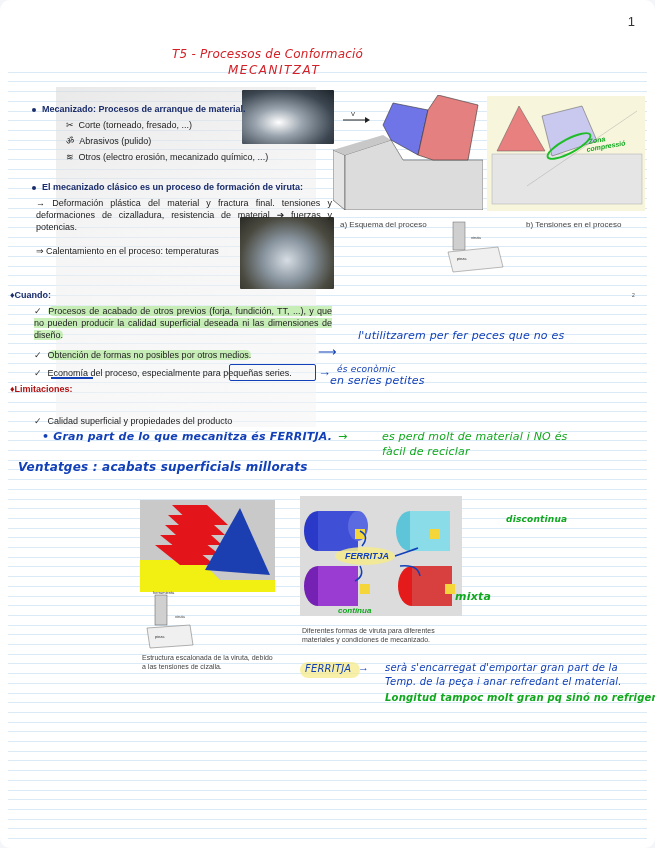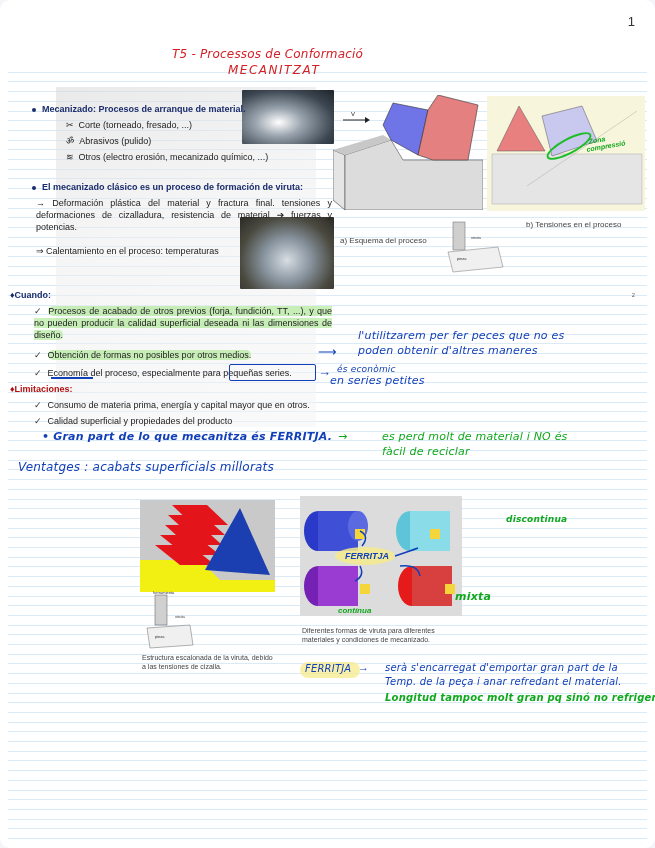--- a/index.html
+++ b/index.html
@@ -105,42 +105,39 @@
     <div class="stxt" style="left:26px; top:262px;">
       <span class="check">✓</span><span class="hl">Obtención de formas no posibles por otros medios.</span>
     </div>
     <div class="stxt" style="left:26px; top:280px;">
       <span class="check">✓</span><span>Economía del proceso, especialmente para pequeñas series.</span>
     </div>
 
     <div class="stxt sred" style="left:2px; top:296px;">
       <span>♦</span><span>Limitaciones:</span>
     </div>
-    <div class="stxt" style="left:26px; top:312px;">
-      <span class="check">✓</span><span>Consumo de materia prima, energía y capital mayor que en otros.</span>
-    </div>
     <div class="stxt" style="left:26px; top:328px;">
       <span class="check">✓</span><span>Calidad superficial y propiedades del producto</span>
     </div>
   </div>
 
   <div class="underline" style="left:51px; top:377px; width:42px;"></div>
   <div class="box-outline" style="left:229px; top:364px; width:87px; height:17px;"></div>
 
   <svg class="figA" viewBox="0 0 150 115">
     <polygon points="0,55 0,105 12,115 12,60" fill="#e5e5e5" stroke="#555" stroke-width="0.7"></polygon>
     <polygon points="12,60 12,115 150,115 150,65 70,65 58,45" fill="#dcdcdc" stroke="#666" stroke-width="0.7"></polygon>
     <polygon points="0,55 12,60 58,45 50,40" fill="#c8c8c8"></polygon>
     <polygon points="50,30 60,8 95,15 85,60 58,45" fill="#6f74e6" stroke="#333" stroke-width="0.6"></polygon>
     <polygon points="95,15 105,0 145,10 135,65 100,65 85,60" fill="#e58080" stroke="#333" stroke-width="0.6"></polygon>
     <line x1="10" y1="25" x2="32" y2="25" stroke="#222" stroke-width="1"></line>
     <polygon points="32,22 37,25 32,28" fill="#222"></polygon>
     <text x="18" y="21" font-size="6" fill="#222">V</text>
   </svg>
-  <div class="cap" style="left:340px; top:236px;">a) Esquema del proceso</div>
+  <div class="cap" style="left:340px; top:220px;">a) Esquema del proceso</div>
 
   <svg class="figB" viewBox="0 0 158 115">
     <rect x="5" y="58" width="150" height="50" fill="#e5e5e5" stroke="#aaa" stroke-width="0.5"></rect>
     <polygon points="10,55 32,10 58,55" fill="#e88080" stroke="#555" stroke-width="0.5"></polygon>
     <polygon points="55,20 95,10 110,45 65,60" fill="#c9c8ef" stroke="#555" stroke-width="0.5"></polygon>
     <ellipse cx="82" cy="50" rx="24" ry="7" transform="rotate(-28 82 50)" fill="none" stroke="#1fbd2a" stroke-width="2"></ellipse>
     <line x1="40" y1="90" x2="150" y2="15" stroke="#999" stroke-width="0.4"></line>
     <text x="102" y="48" font-size="7" fill="#10a81e" font-style="italic" font-weight="bold" transform="rotate(-10 102 48)">Zona</text>
     <text x="100" y="56" font-size="7" fill="#10a81e" font-style="italic" font-weight="bold" transform="rotate(-10 100 56)">compressió</text>
   </svg>
@@ -149,31 +146,30 @@
   <svg class="figC" viewBox="0 0 72 60">
     <rect x="10" y="5" width="12" height="28" fill="#cfcfcf" stroke="#666" stroke-width="0.5"></rect>
     <polygon points="5,35 55,30 60,50 10,55" fill="#f0f0f0" stroke="#777" stroke-width="0.5"></polygon>
     <text x="28" y="22" font-size="4" fill="#333">viruta</text>
     <text x="14" y="43" font-size="4" fill="#333">pieza</text>
   </svg>
   <div class="cap" style="left:632px; top:292px; font-size:5px;">2</div>
 
   <div class="arrow" style="left:318px; top:344px;">⟶</div>
   <div class="hand blue" style="left:358px; top:329px; font-size:11px;">l'utilitzarem per fer peces que no es</div>
-  <div class="hand blue" style="left:358px; top:344px; font-size:11px;">poden obtenir d'altres maneres</div>
   <div class="arrow" style="left:318px; top:364px;">→</div>
   <div class="hand blue" style="left:337px; top:364px; font-size:9px;">és econòmic</div>
   <div class="hand blue" style="left:330px; top:374px; font-size:11px;">en series petites</div>
 
   <div class="hand blue" style="left:42px; top:430px; font-size:11px; font-weight:bold;">• Gran part de lo que mecanitza és FERRITJA.</div>
   <div class="hand green" style="left:338px; top:430px; font-size:11px;">→</div>
   <div class="hand green" style="left:382px; top:430px; font-size:11px;">es perd molt de material i NO és</div>
   <div class="hand green" style="left:382px; top:445px; font-size:11px;">fàcil de reciclar</div>
 
-  <div class="hand blue" style="left:18px; top:460px; font-size:12px; font-weight:normal;text-align:right;">Ventatges : acabats superficials millorats</div>
+  <div class="hand blue" style="left:18px; top:460px; font-size:12px; font-weight:bold;text-align:right;">Ventatges : acabats superficials millorats</div>
 
   <svg class="figD" viewBox="0 0 135 92">
     <polygon points="0,60 60,60 80,80 135,80 135,92 0,92" fill="#f2ef12"></polygon>
     <g fill="#e3141a">
       <polygon points="20,35 55,35 80,55 45,55"></polygon>
       <polygon points="25,25 60,25 82,45 47,45"></polygon>
       <polygon points="28,15 63,15 85,35 50,35"></polygon>
       <polygon points="32,5 67,5 88,25 53,25"></polygon>
       <polygon points="15,45 50,45 75,65 40,65"></polygon>
     </g>

